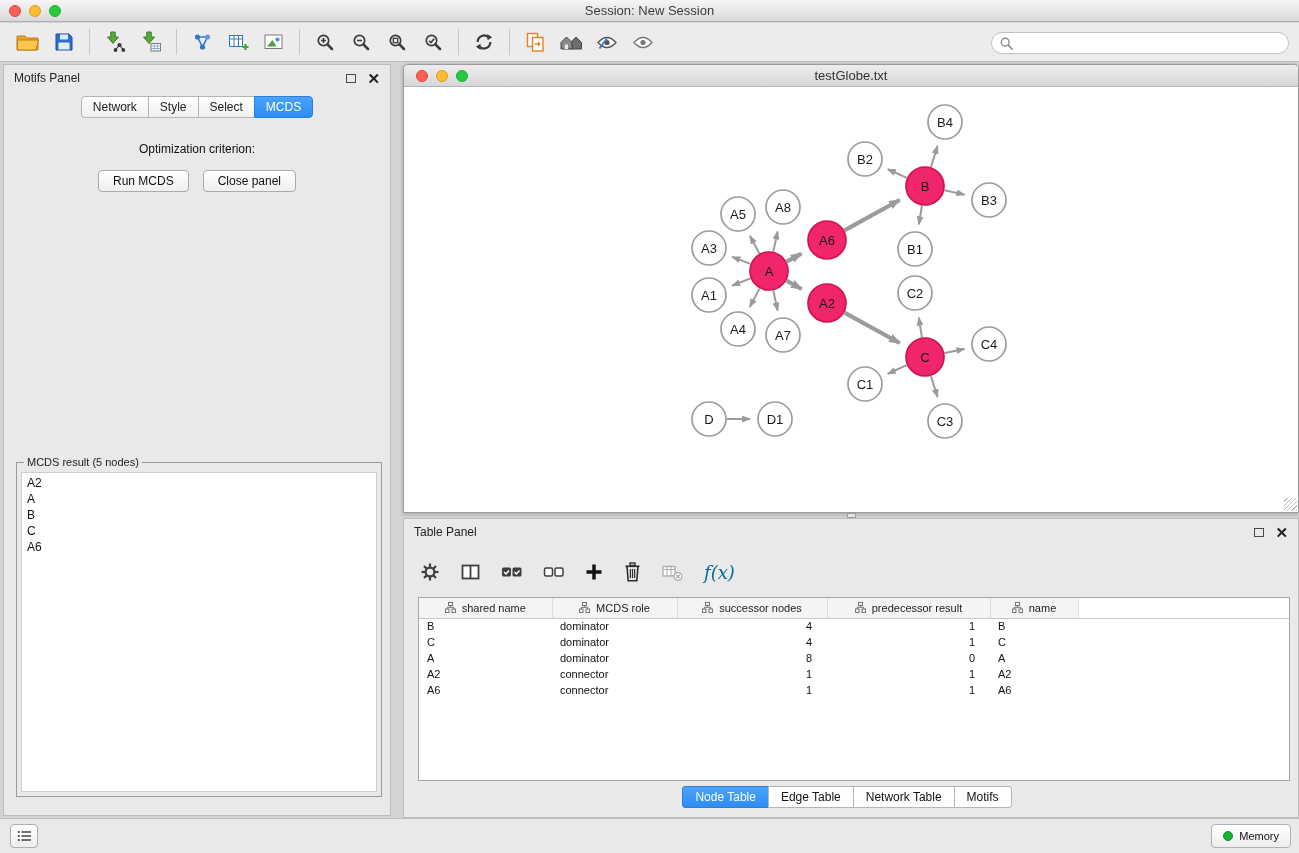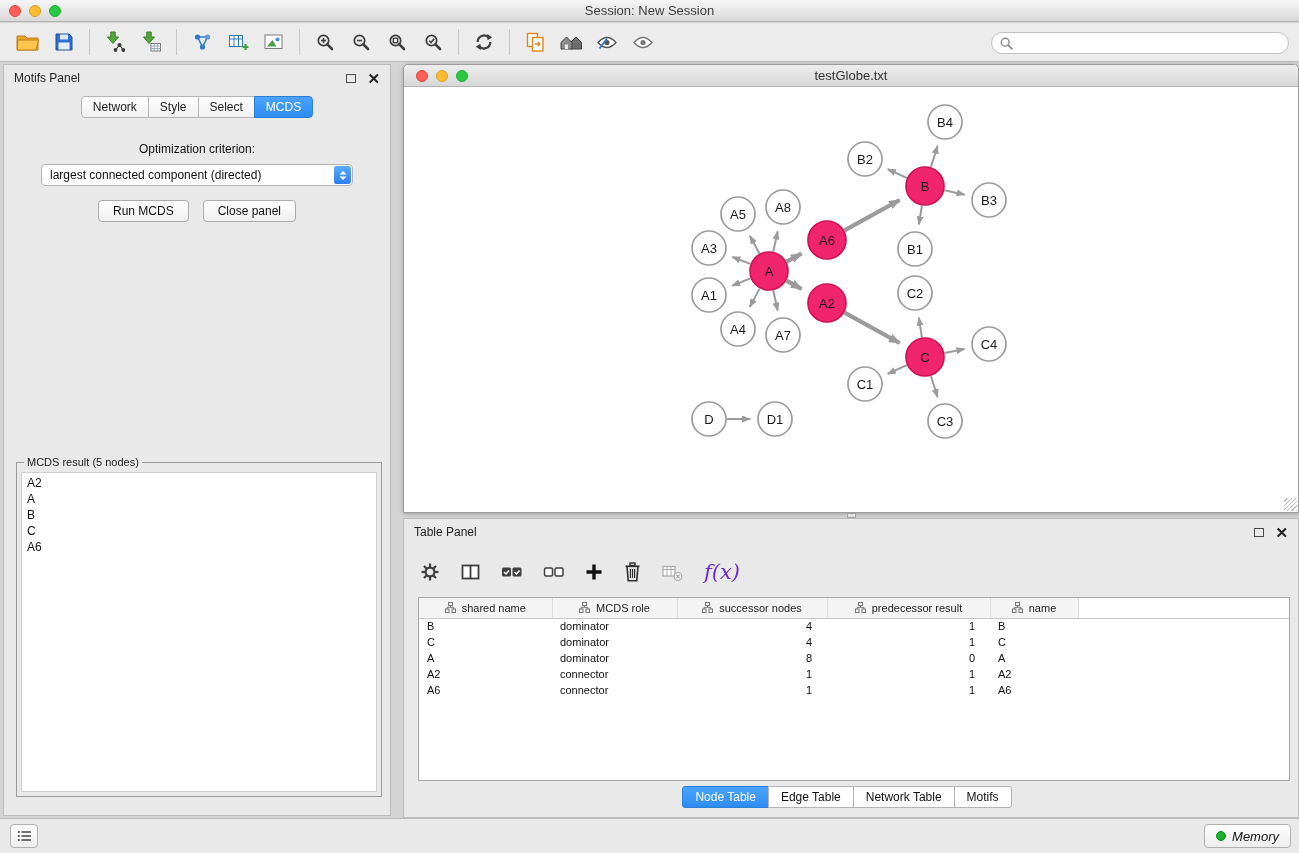--- a/index.html
+++ b/index.html
@@ -69,21 +69,21 @@
   #graph-svg { position:absolute; left:0; top:0; width:100%; height:100%; }
   .resize-grip { position:absolute; right:1px; bottom:1px; width:13px; height:13px;
     background:repeating-linear-gradient(135deg, transparent 0 2px, #bdbdbd 2px 3px); }
   .splitter-dot { position:absolute; left:847px; top:451px; width:9px; height:5px;
     border:1px solid #9f9f9f; background:#e3e3e3; }
 
   
   .table-panel { position:absolute; left:403px; top:456px; right:0; bottom:0;
     background:#e9e9e9; border:1px solid #bcbcbc; }
   .tp-toolbar { position:absolute; left:16px; top:34px; height:38px; display:flex; align-items:center; gap:21px; }
-  .fx-label { font-family:"DejaVu Serif", serif; font-style:italic; font-size:21px; color:#6d28d9; }
+  .fx-label { font-family:"DejaVu Serif", serif; font-style:italic; font-size:18px; color:#0369a1; }
   .tp-table-wrap { position:absolute; left:14px; right:8px; top:78px; bottom:36px;
     background:#fff; border:1px solid #a8a8a8; overflow:hidden; }
   table.data { border-collapse:collapse; table-layout:fixed; font-size:11px; width:100%; }
   table.data th { height:20px; background:#f4f4f4; border-bottom:1px solid #c9c9c9;
     border-right:1px solid #dcdcdc; font-weight:normal; font-size:11px; color:#222; }
   table.data th.filler { background:#fff; border-right:none; }
   .th-inner { display:flex; justify-content:center; gap:6px; }
   table.data td { height:16px; padding:0 8px; white-space:nowrap; overflow:hidden; }
   table.data td.num { text-align:right; padding-right:15px; }
   .tp-tabs { position:absolute; bottom:9px; left:0; right:8px; display:flex; justify-content:center; }
@@ -91,21 +91,21 @@
   .ttab:first-child { border-radius:3px 0 0 3px; margin-left:0; }
   .ttab:last-child { border-radius:0 3px 3px 0; }
   .ttab.selected { background:linear-gradient(#4aa4fd,#2e8cf2); color:#fff; border-color:#2a7fd8; }
 
   
   .statusbar { position:absolute; left:0; right:0; bottom:0; height:35px; background:#e9e9e9;
     border-top:1px solid #bdbdbd; }
   .sb-left-btn { position:absolute; left:10px; top:5px; width:28px; height:24px; border:1px solid #b0b0b0;
     border-radius:4px; background:linear-gradient(#ffffff,#ededed); display:flex; align-items:center; justify-content:center; }
   .memory-btn { position:absolute; right:8px; top:5px; height:24px; border:1px solid #b0b0b0; border-radius:4px;
-    background:linear-gradient(#ffffff,#ededed); display:flex; align-items:center; gap:6px; padding:0 11px; font-size:13px;font-style:italic; }
+    background:linear-gradient(#ffffff,#ededed); display:flex; align-items:center; gap:6px; padding:0 11px; font-size:11px; }
   .memory-dot { width:10px; height:10px; border-radius:50%; background:#1db32f; border:1px solid #128a22; }
 </style>
 </head>
 <body>
 
 <div class="titlebar">
   <span class="traffic">
     <span class="tl red"></span>
     <span class="tl yellow"></span>
     <span class="tl green"></span>
@@ -251,29 +251,20 @@
       <span class="float-box"></span>
       <span class="close-x">✕</span>
     </div>
     <div class="cp-tabs">
       <span class="seg">Network</span>
       <span class="seg">Style</span>
       <span class="seg">Select</span>
       <span class="seg selected">MCDS</span>
     </div>
     <div class="opt-label">Optimization criterion:</div>
-    <div class="combo">
-      <span>largest connected component (directed)</span>
-      <span class="stepper">
-        <svg width="14" height="11" viewBox="0 0 14 11">
-          <polygon points="3.5,4.4 7,1 10.5,4.4" fill="#fff"></polygon>
-          <polygon points="3.5,6.6 7,10 10.5,6.6" fill="#fff"></polygon>
-        </svg>
-      </span>
-    </div>
     <div class="cp-buttons">
       <span class="btn">Run MCDS</span>
       <span class="btn">Close panel</span>
     </div>
     <fieldset class="result-fieldset">
       <legend>MCDS result (5 nodes)</legend>
       <div class="result-list">
         <div class="result-item">A2</div>
         <div class="result-item">A</div>
         <div class="result-item">B</div>

